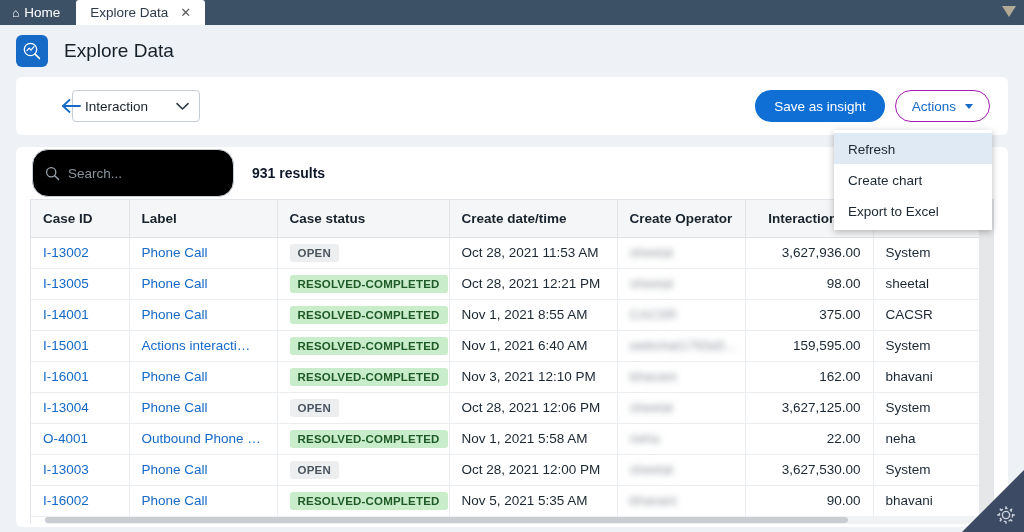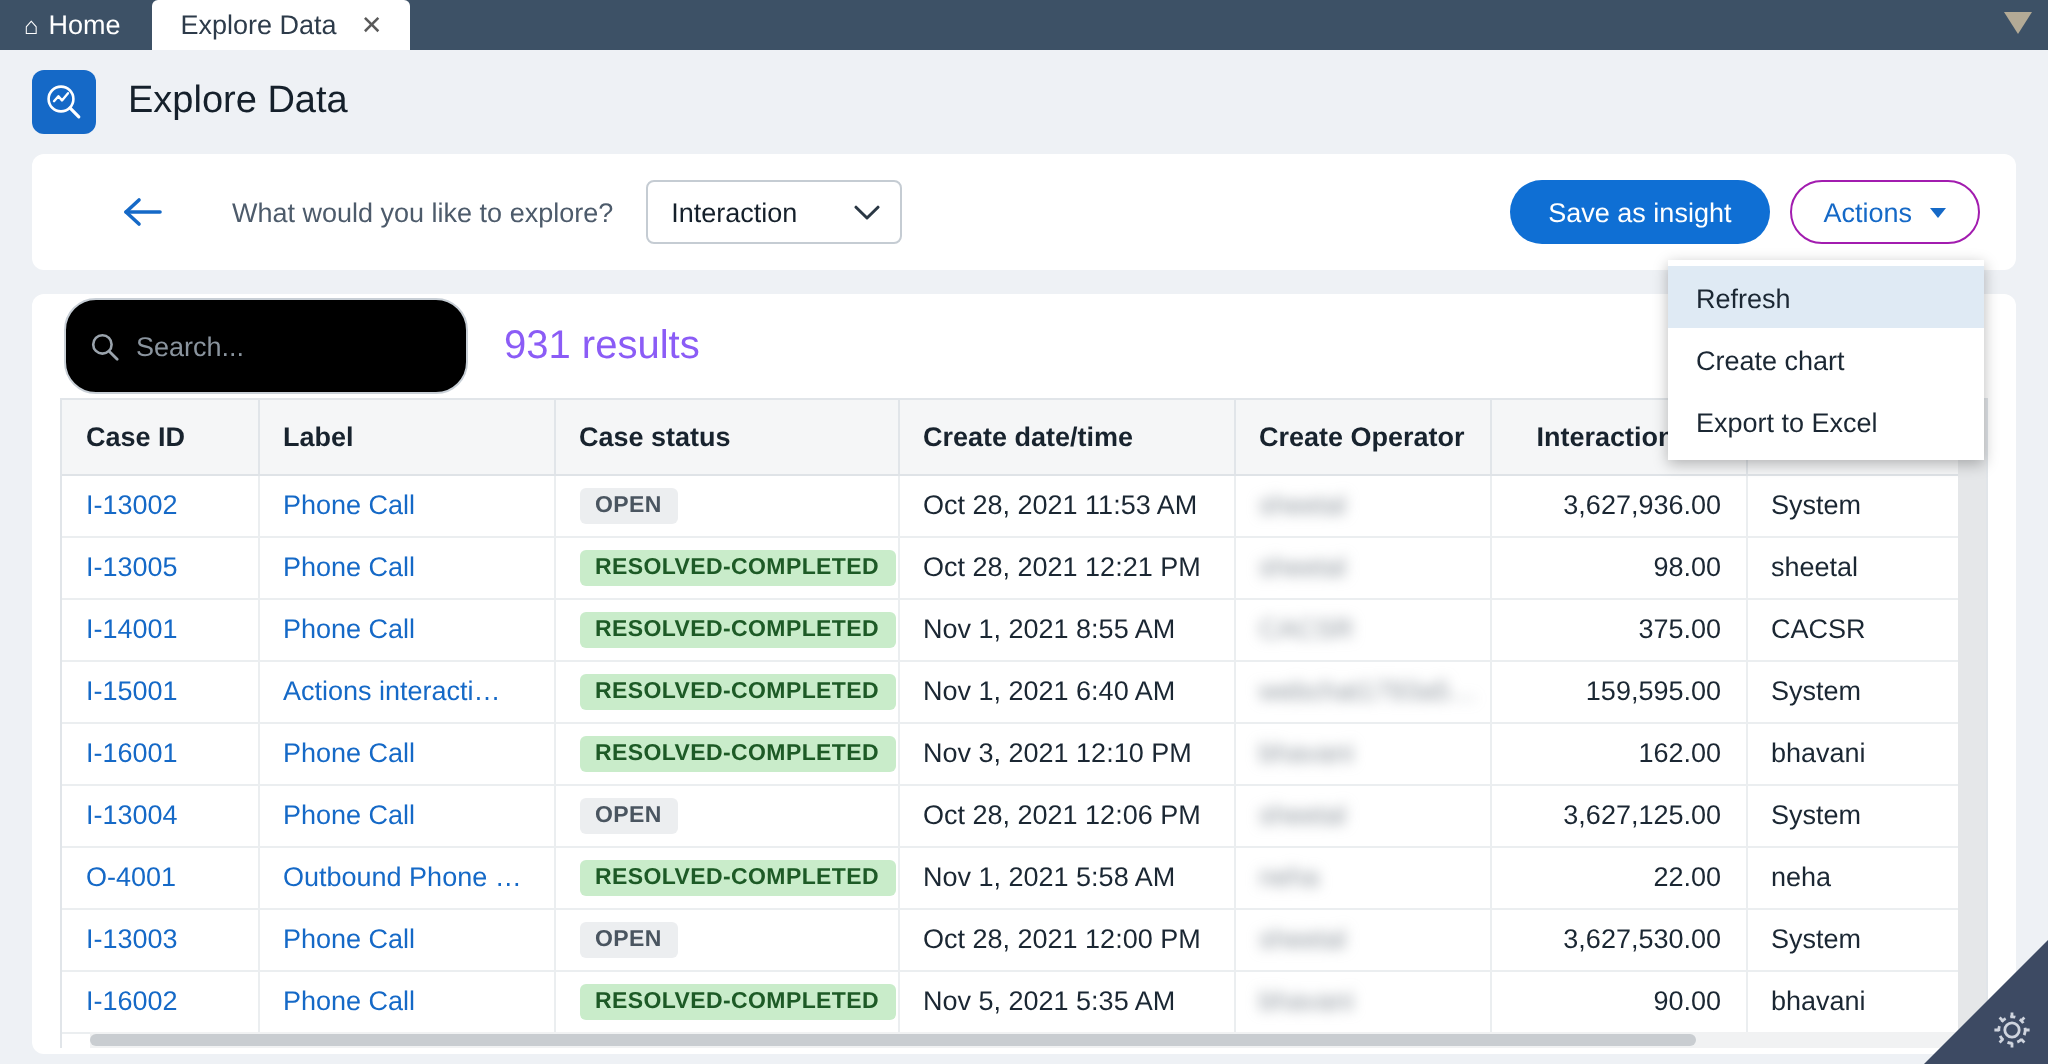--- a/index.html
+++ b/index.html
@@ -160,21 +160,21 @@
   }
   .search-box input {
     border: none; outline: none;
     font-size: 13.5px; color: #5d6b7a;
     font-family: inherit;
     width: 100%; background: transparent;
   }
   .search-box input::placeholder { color: #8a949e; }
   .results-count {
     margin-left: 18px;
-    font-size: 20px; font-weight: normal; color: #8b5cf6;
+    font-size: 14px; font-weight: bold; color: #0f172a;
   }
   .toolbar-right {
     margin-left: auto; display: flex; align-items: center; gap: 30px;
   }
   .tool-link {
     display: flex; align-items: center; gap: 7px;
     color: #1569c7; font-size: 13.5px; cursor: pointer;
   }
 
   
@@ -301,21 +301,20 @@
 </div>
 
 <div class="card">
   <div class="explore-bar">
     <span class="back-arrow">
       <svg width="22" height="16" viewBox="0 0 22 16">
         <line x1="20" y1="8" x2="3" y2="8" stroke="#1569c7" stroke-width="1.8" stroke-linecap="round"></line>
         <path d="M9.5 2 L3 8 L9.5 14" fill="none" stroke="#1569c7" stroke-width="1.8" stroke-linecap="round" stroke-linejoin="round"></path>
       </svg>
     </span>
-    <span class="explore-label">What would you like to explore?</span>
     <div class="select-box">
       <span>Interaction</span>
       <span style="line-height:0;">
         <svg width="13" height="9" viewBox="0 0 13 9">
           <path d="M1 1.6 L6.5 7 L12 1.6" fill="none" stroke="#2a3744" stroke-width="1.5" stroke-linecap="round" stroke-linejoin="round"></path>
         </svg>
       </span>
     </div>
     <div class="explore-actions">
       <button class="btn-primary">Save as insight</button>

